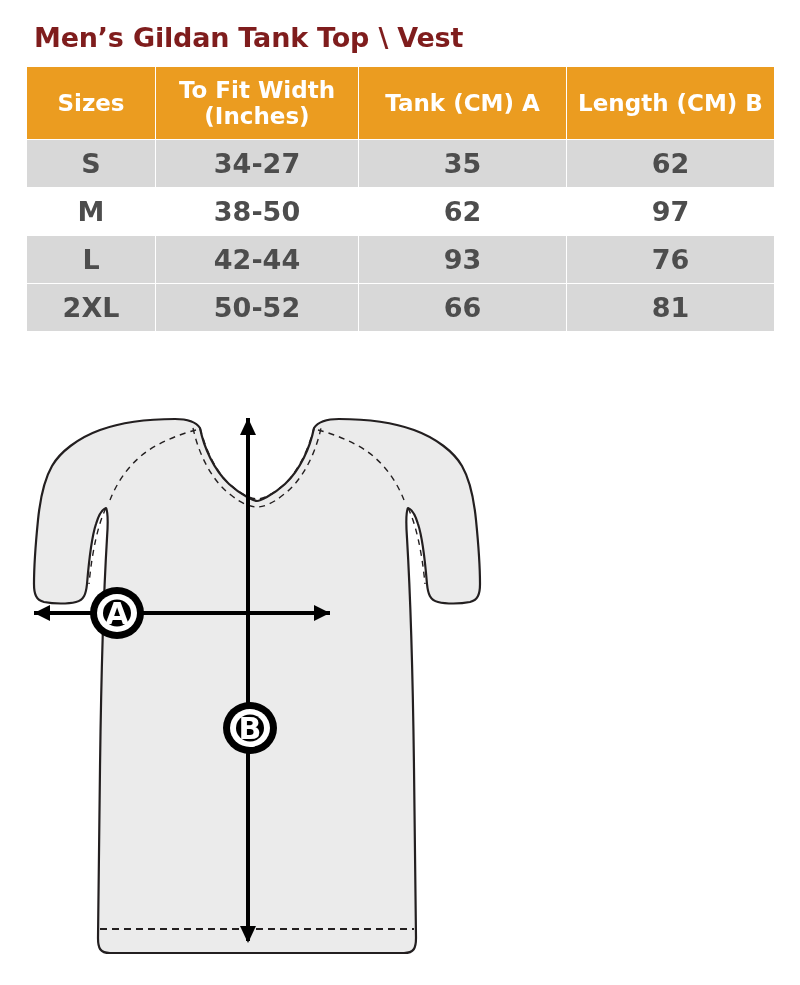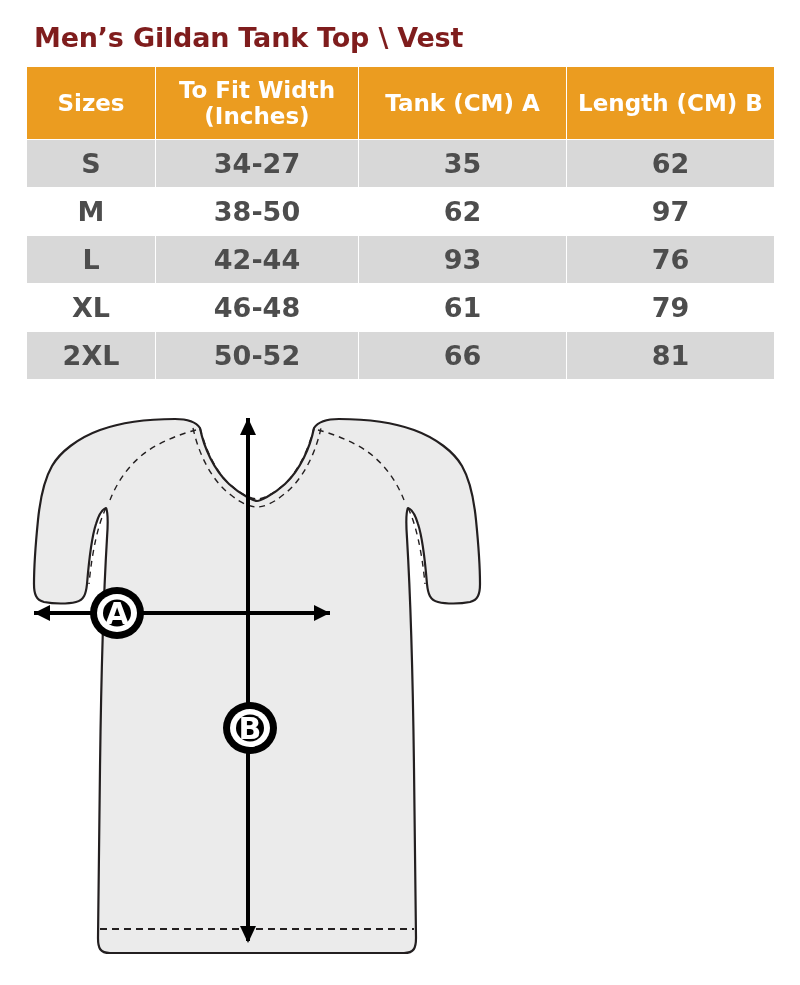--- a/index.html
+++ b/index.html
@@ -123,26 +123,20 @@
         <td>M</td>
         <td>38-50</td>
         <td>62</td>
         <td>97</td>
       </tr>
       <tr class="odd">
         <td>L</td>
         <td>42-44</td>
         <td>93</td>
         <td>76</td>
-      </tr>
-      <tr class="even">
-        <td>XL</td>
-        <td>46-48</td>
-        <td>61</td>
-        <td>79</td>
       </tr>
       <tr class="odd">
         <td>2XL</td>
         <td>50-52</td>
         <td>66</td>
         <td>81</td>
       </tr>
     </tbody>
   </table>
 

